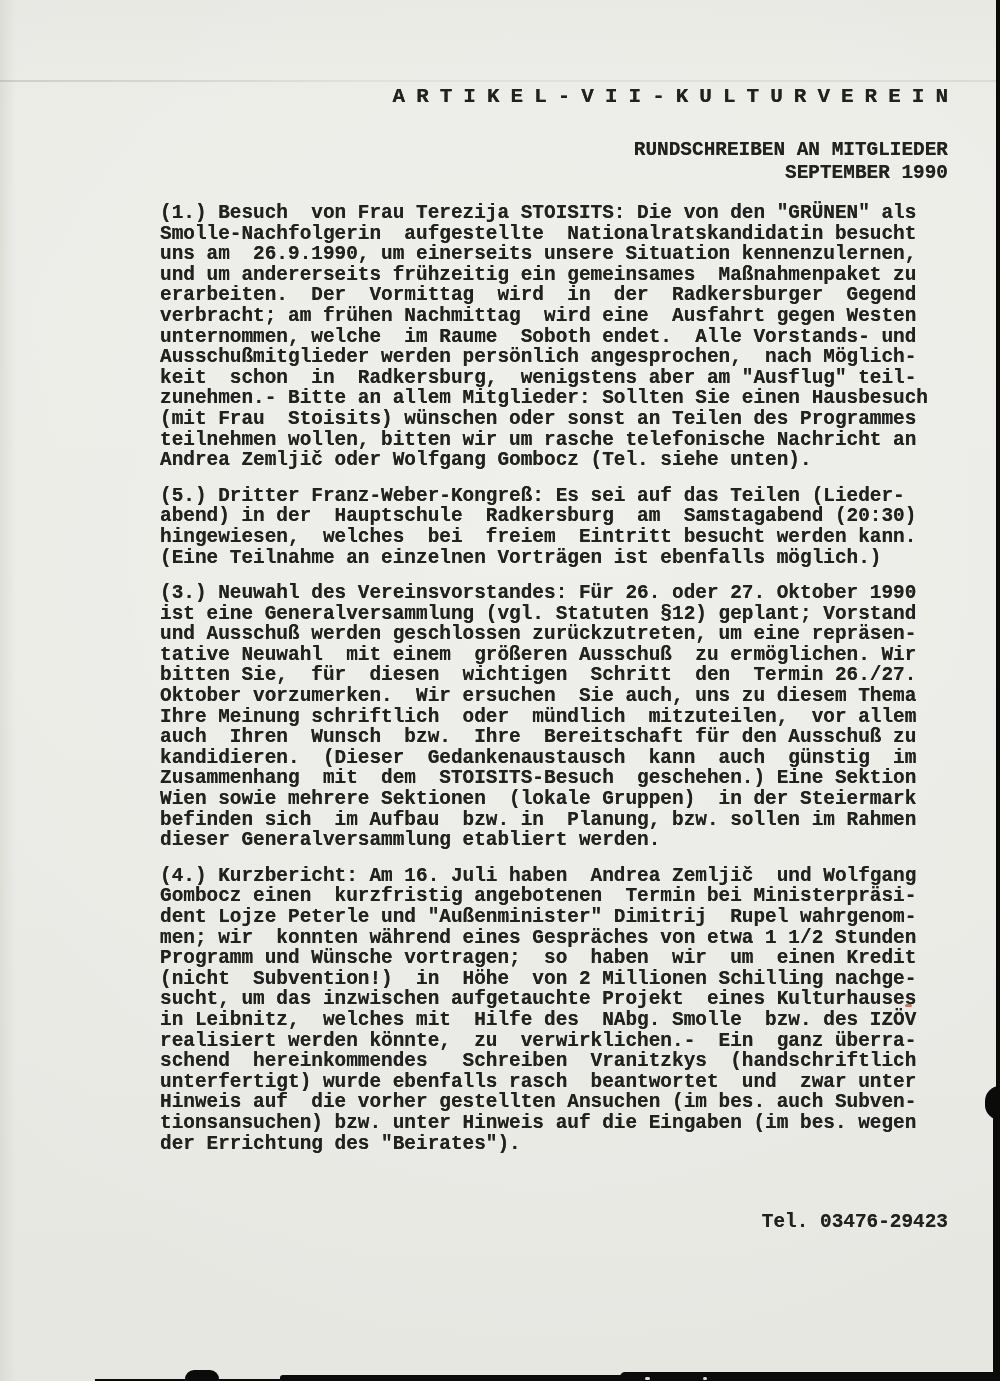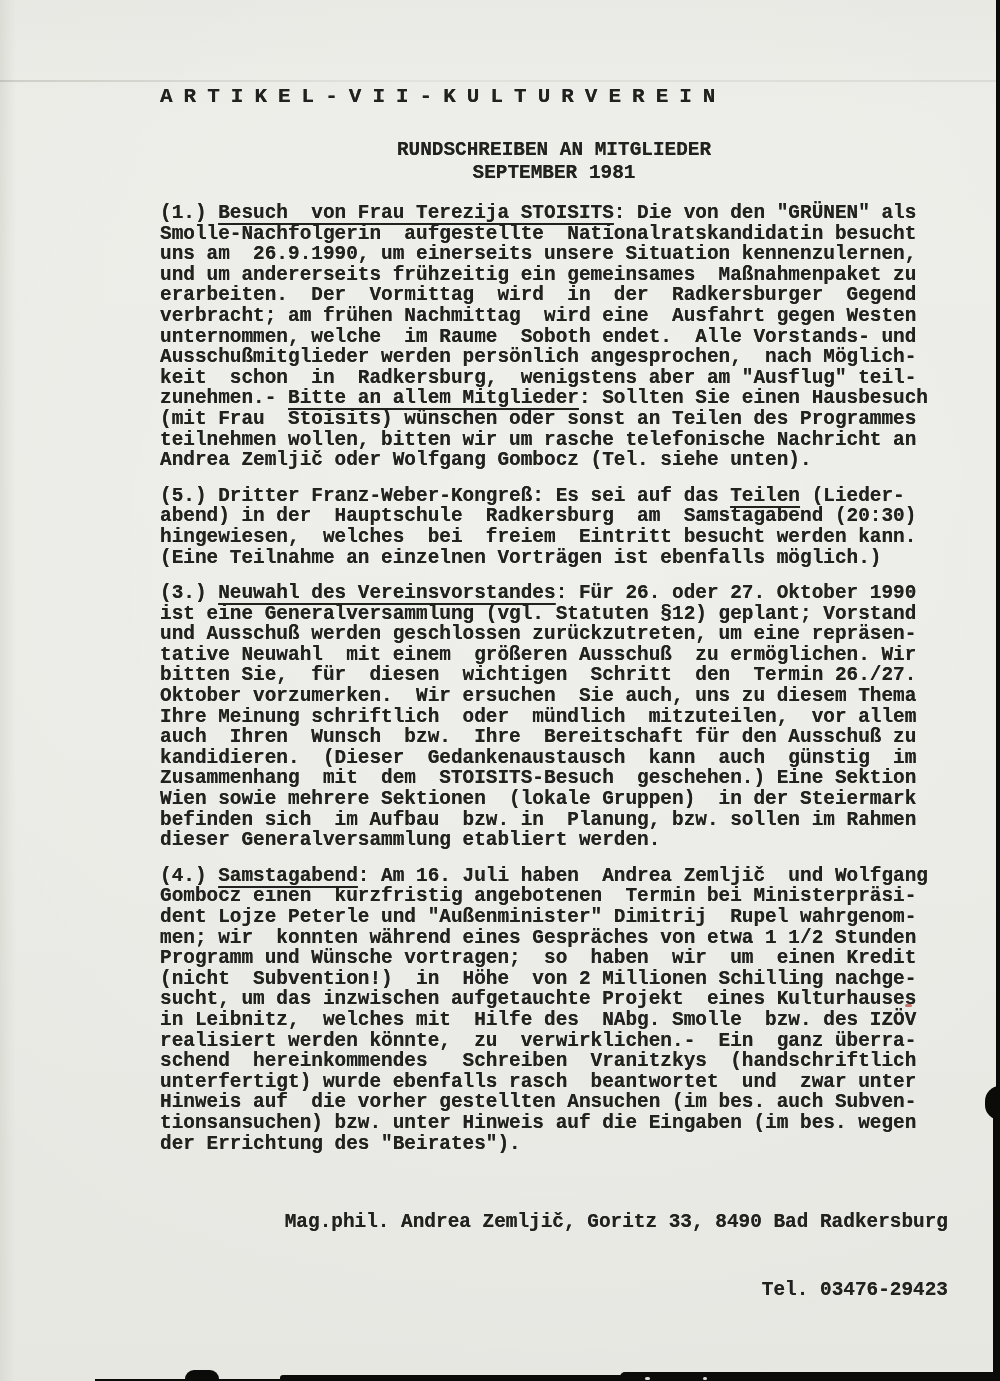--- a/index.html
+++ b/index.html
@@ -20,40 +20,39 @@
   .doc {
     position: absolute; left: 160px; top: 0; width: 788px;
     color: #21211f;
     font-weight: 700;
     font-size: 19.4px;
     line-height: 20.6px;
     text-shadow: 0 0 0.5px rgba(33,33,31,0.75);
   }
   .org-title {
     margin-top: 84px;
-    text-align: left;
+    text-align: right;
     font-size: 21px;
     line-height: 25px;
     letter-spacing: 11px;
     margin-right: -11px;
     white-space: nowrap;
   }
   .subject {
     margin-top: 30px;
-    text-align: center;
+    text-align: right;
     font-size: 19.4px;
     line-height: 22.5px;
   }
   .para {
     margin: 15px 0 0 0;
     white-space: pre-wrap;
   }
   .para.first { margin-top: 19px; }
   .u {
-    text-decoration: underline;
     text-decoration-thickness: 1.8px;
     text-underline-offset: 4.5px;
   }
   .addresses {
     margin: 12px 0 0 0;
     text-align: right;
     line-height: 22.6px;
     white-space: pre-wrap;
   }
   
@@ -80,21 +79,21 @@
 
 <div class="page">
   <div class="doc">
 
     <div class="org-title">
       <div>ARTIKEL-VII-KULTURVEREIN</div>
     </div>
 
     <div class="subject">
       <div>RUNDSCHREIBEN AN MITGLIEDER</div>
-      <div>SEPTEMBER 1981</div>
+      <div>SEPTEMBER 1990</div>
     </div>
 
     <p class="para first"><span>(1.) </span><span class="u">Besuch  von Frau Terezija STOISITS</span><span>: Die von den "GRÜNEN" als
 Smolle-Nachfolgerin  aufgestellte  Nationalratskandidatin besucht
 uns am  26.9.1990, um einerseits unsere Situation kennenzulernen,
 und um andererseits frühzeitig ein gemeinsames  Maßnahmenpaket zu
 erarbeiten.  Der  Vormittag  wird  in  der  Radkersburger  Gegend
 verbracht; am frühen Nachmittag  wird eine  Ausfahrt gegen Westen
 unternommen, welche  im Raume  Soboth endet.  Alle Vorstands- und
 Ausschußmitglieder werden persönlich angesprochen,  nach Möglich-
@@ -116,37 +115,36 @@
 bitten Sie,  für  diesen  wichtigen  Schritt  den  Termin 26./27.
 Oktober vorzumerken.  Wir ersuchen  Sie auch, uns zu diesem Thema
 Ihre Meinung schriftlich  oder  mündlich  mitzuteilen,  vor allem
 auch  Ihren  Wunsch  bzw.  Ihre  Bereitschaft für den Ausschuß zu
 kandidieren.  (Dieser  Gedankenaustausch  kann  auch  günstig  im
 Zusammenhang  mit  dem  STOISITS-Besuch  geschehen.) Eine Sektion
 Wien sowie mehrere Sektionen  (lokale Gruppen)  in der Steiermark
 befinden sich  im Aufbau  bzw. in  Planung, bzw. sollen im Rahmen
 dieser Generalversammlung etabliert werden.</span></p>
 
-    <p class="para"><span>(4.) </span><span class="u">Samstagabend</span><span>: Am 16. Juli haben  Andrea Zemljič  und Wolfgang
+    <p class="para"><span>(4.) </span><span class="u">Kurzbericht</span><span>: Am 16. Juli haben  Andrea Zemljič  und Wolfgang
 Gombocz einen  kurzfristig angebotenen  Termin bei Ministerpräsi-
 dent Lojze Peterle und "Außenminister" Dimitrij  Rupel wahrgenom-
 men; wir  konnten während eines Gespräches von etwa 1 1/2 Stunden
 Programm und Wünsche vortragen;  so  haben  wir  um  einen Kredit
 (nicht  Subvention!)  in  Höhe  von 2 Millionen Schilling nachge-
 sucht, um das inzwischen aufgetauchte Projekt  eines Kulturhauses
 in Leibnitz,  welches mit  Hilfe des  NAbg. Smolle  bzw. des IZÖV
 realisiert werden könnte,  zu  verwirklichen.-  Ein  ganz überra-
 schend  hereinkommendes   Schreiben  Vranitzkys  (handschriftlich
 unterfertigt) wurde ebenfalls rasch  beantwortet  und  zwar unter
 Hinweis auf  die vorher gestellten Ansuchen (im bes. auch Subven-
 tionsansuchen) bzw. unter Hinweis auf die Eingaben (im bes. wegen
 der Errichtung des "Beirates").</span></p>
 
     <div class="addresses">
-      <div>Mag.phil. Andrea Zemljič, Goritz 33, 8490 Bad Radkersburg</div>
       <div>Tel. 03476-29423</div>
       
       
     </div>
 
   </div>
 
   <div class="crease"></div>
   <div class="edge-right"></div>
   <div class="edge-right-blob"></div>

